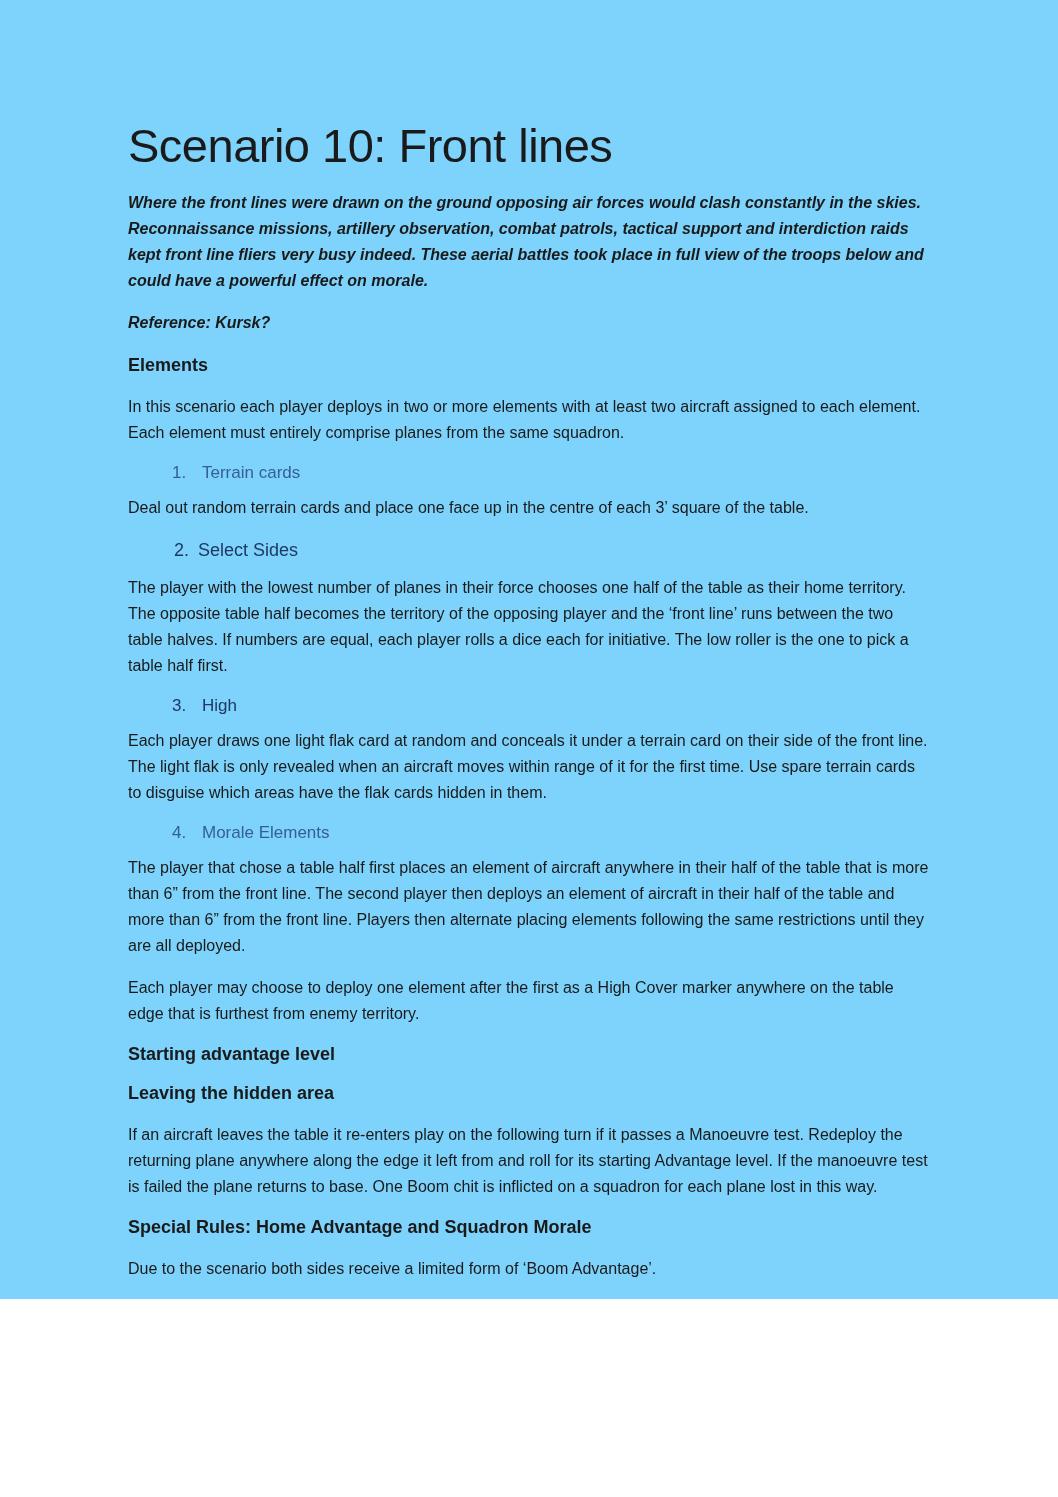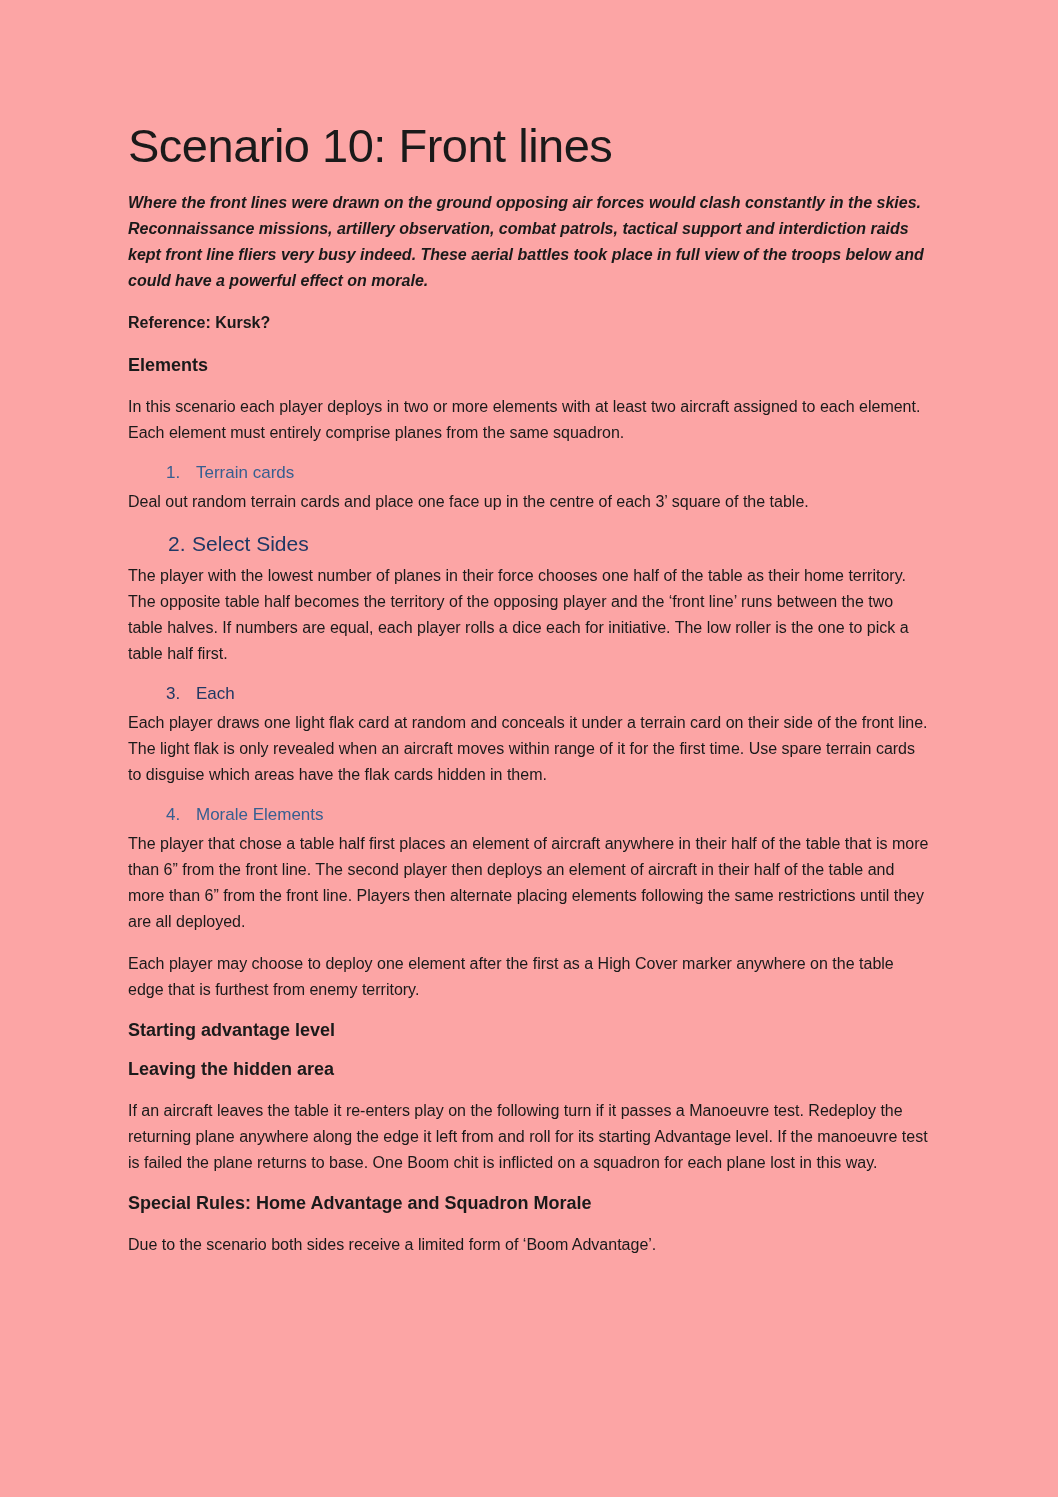--- a/index.html
+++ b/index.html
@@ -10,65 +10,66 @@
   body {
     width: 1058px;
     height: 1497px;
     overflow: hidden;
     font-family: "Liberation Sans", sans-serif;
     color: #1a1a1a;
   }
   .page {
     box-sizing: border-box;
     width: 1058px;
-    height: 1497px;
+    height: 1299px;
     padding: 118px 128px 0 128px;
-    background: #fca5a5;
+    background: #7dd3fc;
   }
   .doc-title {
     font-size: 47px;
     line-height: 1.2;
     font-weight: 300;
     letter-spacing: -0.5px;
     color: #1a1a1a;
     margin: 0 0 10px 0;
   }
   p {
     font-size: 16px;
     line-height: 26px;
     margin: 16px 0 14px 0;
   }
   .intro {
     font-style: italic;
     font-weight: 600;
     margin-bottom: 15px;
   }
   .reference {
+    font-style: italic;
     font-weight: 600;
     margin-bottom: 16px;
   }
   .h-bold {
     font-size: 18px;
     line-height: 26px;
     font-weight: bold;
     margin: 0 0 13px 0;
   }
   .step-heading {
     font-size: 17px;
     line-height: 25px;
-    margin: 4px;
+    margin: 10px;
     padding-left: 34px;
     font-weight: 400;
   }
   .step-heading .step-number {
     display: inline-block;
     min-width: 30px;
   }
   .step-heading.step-large {
-    font-size: 21px;
+    font-size: 18px;
     line-height: 30px;
     padding-left: 36px;
   }
   .step-heading.step-large .step-number {
     min-width: 24px;
   }
   .step-body {
     margin-top: 0;
   }
 </style>
@@ -89,21 +90,21 @@
 
 
   <p class="step-heading" style="color: rgb(54, 95, 145);"><span class="step-number">1.</span><span>Terrain cards</span></p>
 
   <p class="step-body">Deal out random terrain cards and place one face up in the centre of each 3’ square of the table.</p>
 
   <p class="step-heading step-large" style="color: rgb(31, 56, 100);"><span class="step-number">2.</span><span>Select Sides</span></p>
 
   <p class="step-body">The player with the lowest number of planes in their force chooses one half of the table as their home territory. The opposite table half becomes the territory of the opposing player and the ‘front line’ runs between the two table halves.  If numbers are equal, each player rolls a dice each for initiative. The low roller is the one to pick a table half first.</p>
 
-  <p class="step-heading" style="color: rgb(31, 56, 100);"><span class="step-number">3.</span><span>Each</span></p>
+  <p class="step-heading" style="color: rgb(31, 56, 100);"><span class="step-number">3.</span><span>High</span></p>
 
   <p class="step-body">Each player draws one light flak card at random and conceals it under a terrain card on their side of the front line. The light flak is only revealed when an aircraft moves within range of it for the first time. Use spare terrain cards to disguise which areas have the flak cards hidden in them.</p>
 
   <p class="step-heading" style="color: rgb(54, 95, 145);"><span class="step-number">4.</span><span>Morale Elements</span></p>
 
   <p class="step-body">The player that chose a table half first places an element of aircraft anywhere in their half of the table that is more than 6” from the front line. The second player then deploys an element of aircraft in their half of the table and more than 6” from the front line. Players then alternate placing elements following the same restrictions until they are all deployed.</p>
 
   <p>Each player may choose to deploy one element after the first as a High Cover marker anywhere on the table edge that is furthest from enemy territory.</p>
 
   <p class="h-bold">Starting advantage level</p>

